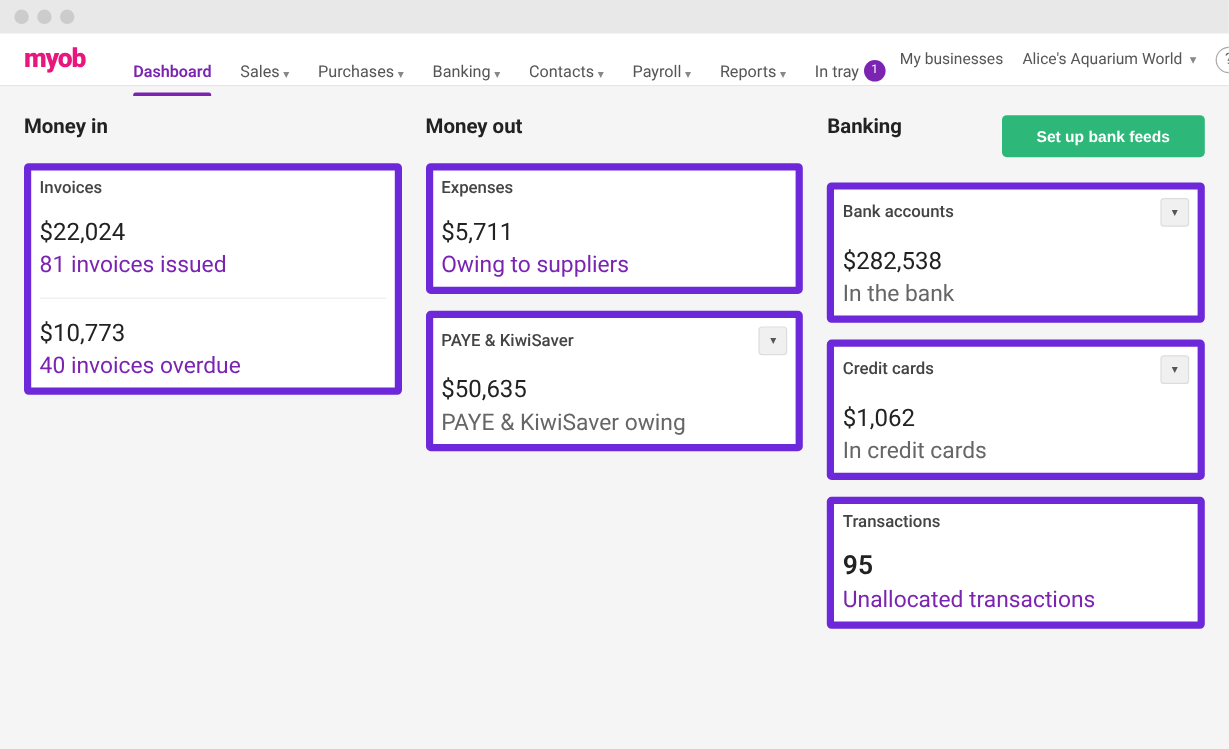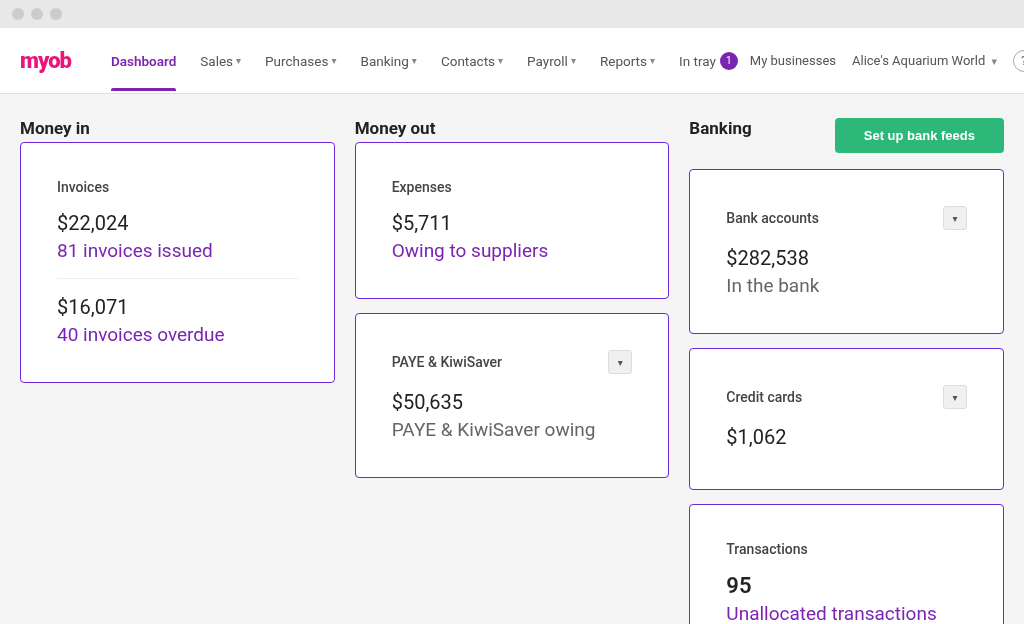--- a/index.html
+++ b/index.html
@@ -25,21 +25,21 @@
       background: #ccc;
     }
 
     
     .top-nav {
       background: #fff;
       border-bottom: 1px solid #e0e0e0;
       display: flex;
       align-items: center;
       padding: 0 20px;
-      height: 66px;
+      height: 44px;
       gap: 0;
     }
     .logo {
       margin-right: 28px;
       font-size: 22px;
       font-weight: 900;
       color: #5a1d82;
       letter-spacing: -1px;
       line-height: 1;
     }
@@ -47,21 +47,21 @@
     .nav-links {
       display: flex;
       align-items: center;
       flex: 1;
       gap: 0;
     }
     .nav-item {
       padding: 12px 12px;
       height: 60px;
       display: flex;
-      align-items: center;
+      align-items: flex-end;
       cursor: pointer;
       color: #555;
       font-size: 13.5px;
       position: relative;
       white-space: nowrap;
     }
     .nav-item.active {
       color: #7B24B2;
       font-weight: 600;
     }
@@ -121,35 +121,35 @@
     .columns {
       display: grid;
       grid-template-columns: 1fr 1fr 1fr;
       gap: 20px;
     }
 
     .section-title {
       font-size: 17px;
       font-weight: 700;
       color: #222;
-      margin-bottom: 4px;
+      margin-bottom: 20px;
     }
 
     .banking-header {
       display: flex;
       align-items: flex-start;
       justify-content: space-between;
       margin-bottom: 16px;
     }
 
     .card {
       background: #fff;
-      border: 1px solid #6d28d9;
+      border: 6px solid #6d28d9;
       border-radius: 4px;
-      padding: 36px;
+      padding: 7px;
       margin-bottom: 14px;
     }
     .card:last-child { margin-bottom: 0; }
 
     .card-header {
       display: flex;
       align-items: center;
       justify-content: space-between;
       margin-bottom: 16px;
     }
@@ -273,21 +273,21 @@
 
     <div>
       <div class="section-title">Money in</div>
       <div class="card">
         <div class="card-header">
           <span class="card-title">Invoices</span>
         </div>
         <div class="amount">$22,024</div>
         <div class="amount-label">81 invoices issued</div>
         <hr class="divider">
-        <div class="amount">$16,071</div>
+        <div class="amount">$10,773</div>
         <div class="amount-label">40 invoices overdue</div>
       </div>
     </div>
 
     <div>
       <div class="section-title">Money out</div>
       <div class="card">
         <div class="card-header">
           <span class="card-title">Expenses</span>
         </div>
@@ -322,20 +322,21 @@
         <div class="amount-label plain">In the bank</div>
       </div>
       <div class="card">
         <div class="card-header">
           <span class="card-title">Credit cards</span>
           <div class="dropdown-btn">
             <span>▾</span>
           </div>
         </div>
         <div class="amount">$1,062</div>
+        <div class="amount-label plain">In credit cards</div>
       </div>
       <div class="card">
         <div class="card-header">
           <span class="card-title">Transactions</span>
         </div>
         <div class="transactions-count">95</div>
         <div class="amount-label">Unallocated transactions</div>
       </div>
     </div>
 

